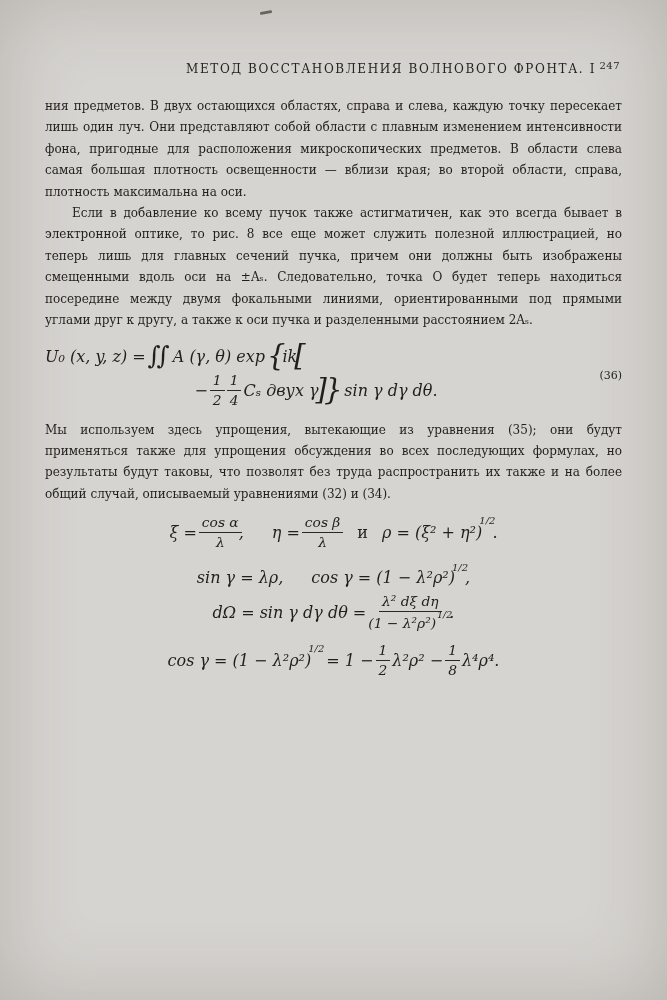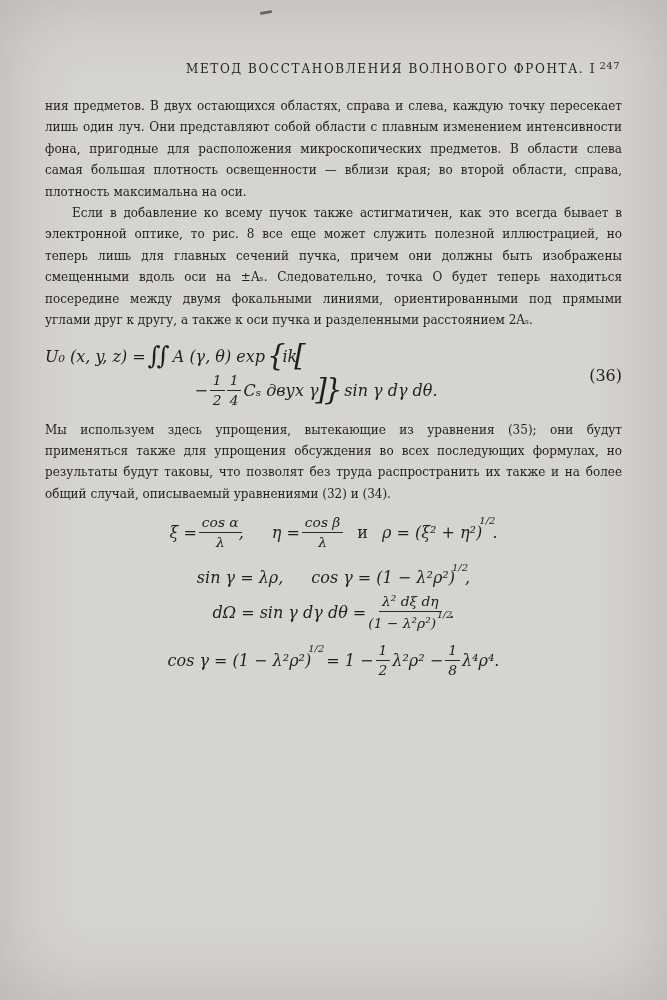--- a/index.html
+++ b/index.html
@@ -40,21 +40,21 @@
 
   .frac { display: inline-flex; flex-direction: column; align-items: center; font-size: 13.8px; line-height: 1.2; font-style: italic; }
   .frac .num { border-bottom: 1px solid #2a2824; padding: 0 3px 1px 3px; white-space: nowrap; }
   .frac .den { padding-top: 1px; white-space: nowrap; }
 
   .sup-flex { align-self: flex-start; margin-top: 2px; margin-left: -5px; font-size: 10px; line-height: 1; }
   .sup-in { font-size: 9.5px; position: relative; top: -4px; margin-left: 1px; }
   .tight { margin-left: -5px; }
   .upright { font-style: normal; margin: 0 12px; }
   .grp { margin-left: 26px; }
-  .eq-number { font-style: normal; position: absolute; right: 0; top: 50%; transform: translateY(-50%); font-size: 16px; text-align: center; }
+  .eq-number { font-style: normal; position: absolute; right: 0; top: 50%; transform: translateY(-50%); font-size: 11px; text-align: center; }
 </style>
 </head>
 <body>
 
 <div class="page">
   <div class="scan-mark"></div>
 
   <header class="running-header">
     <div class="header-title">МЕТОД ВОССТАНОВЛЕНИЯ ВОЛНОВОГО ФРОНТА. I</div>
     <div class="page-number">247</div>

